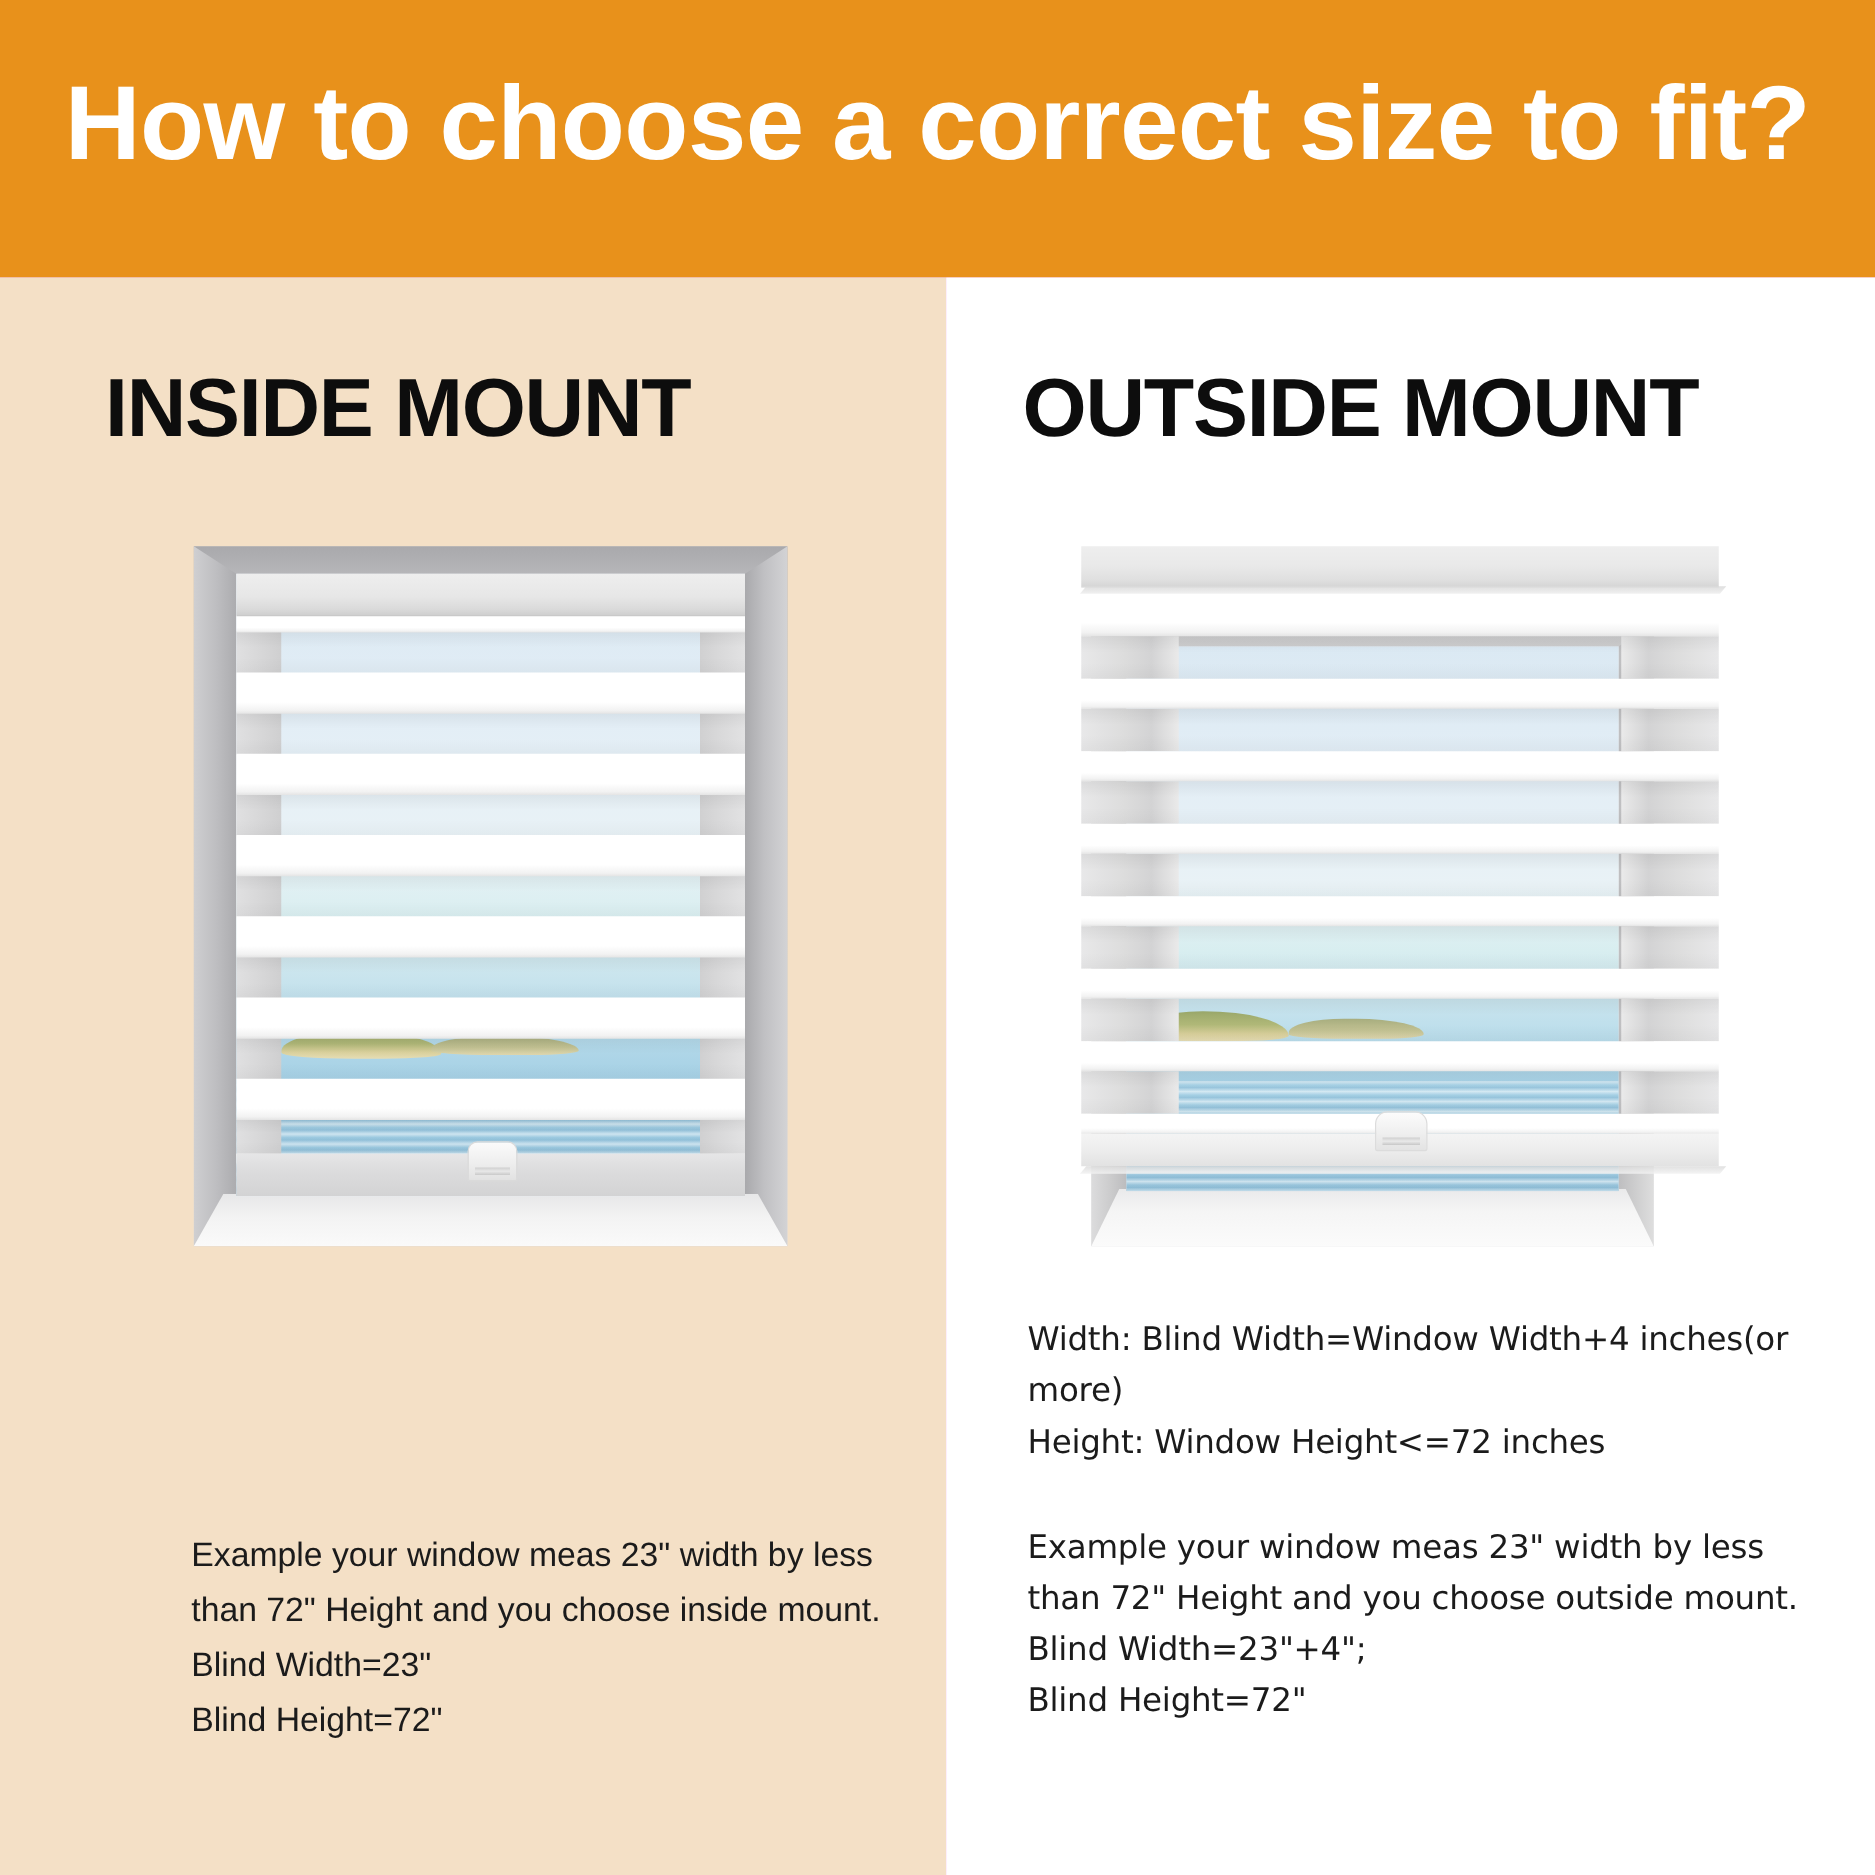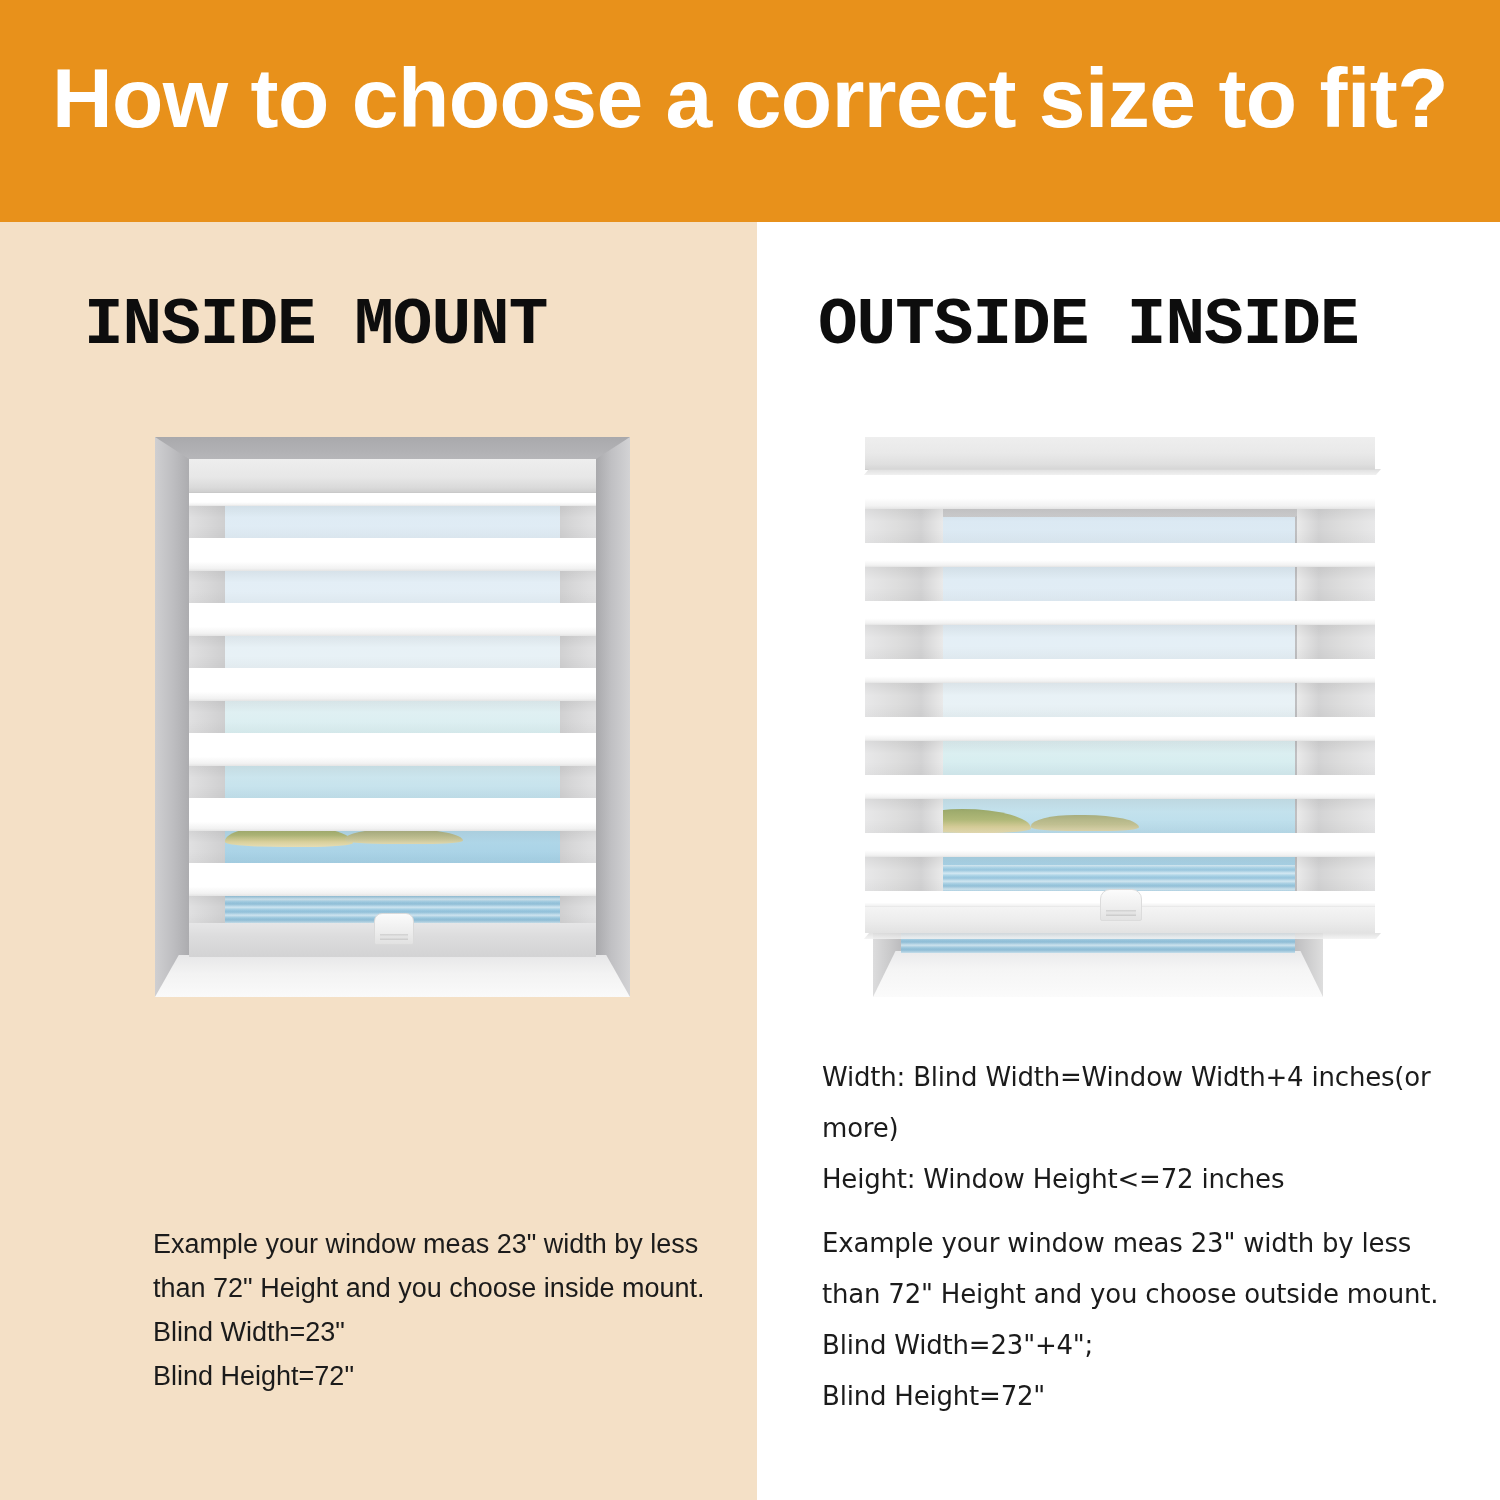--- a/index.html
+++ b/index.html
@@ -56,21 +56,21 @@
     position: absolute;
     left: 757px; top: 222px;
     width: 743px;
     height: 1278px;
     background: #FFFFFF;
   }
 
   .panel-heading {
     position: absolute;
     color: #0D0D0D;
-    font-family: Liberation Mono, monospace;
+    font-family: Liberation Sans, sans-serif;
     font-weight: bold;
     font-size: 66px;
     line-height: 72px;
     letter-spacing: -1px;
     white-space: nowrap;
   }
   #heading-inside { left: 84px; top: 290px; }
   #heading-outside { left: 818px; top: 290px; }
 
   
@@ -284,21 +284,21 @@
     line-height: 44px;
     left: 153px;
     width: 580px;
   }
   #inside-spec-1 { top: 1057px; }
   #inside-spec-2 { top: 1222px; }
 
   #outside-spec-1, #outside-spec-2 {
     font-family: "DejaVu Sans", sans-serif;
     font-size: 26px;
-    line-height: 51px;
+    line-height: 41px;
     left: 822px;
     width: 620px;
     letter-spacing: -0.2px;
   }
   #outside-spec-1 { top: 1052px; }
   #outside-spec-2 { top: 1218px; }
 </style>
 </head>
 <body>
 
@@ -365,21 +365,21 @@
       <div id="im-handle"></div>
     </div>
   </div>
 
   <div class="spec-block" id="inside-spec-2">Example your window meas 23" width by less than 72" Height and you choose inside mount.
 Blind Width=23"
 Blind Height=72"</div>
 
   <div id="panel-outside"></div>
 
-  <div class="panel-heading" id="heading-outside">OUTSIDE INSIDE</div>
+  <div class="panel-heading" id="heading-outside">OUTSIDE MOUNT</div>
 
   <div class="illus" id="outside-window">
 
     <div id="om-wall"></div>
 
     <div id="om-frame">
       <div id="om-reveal-left"></div>
       <div id="om-reveal-right"></div>
       <div id="om-sill"></div>
 

